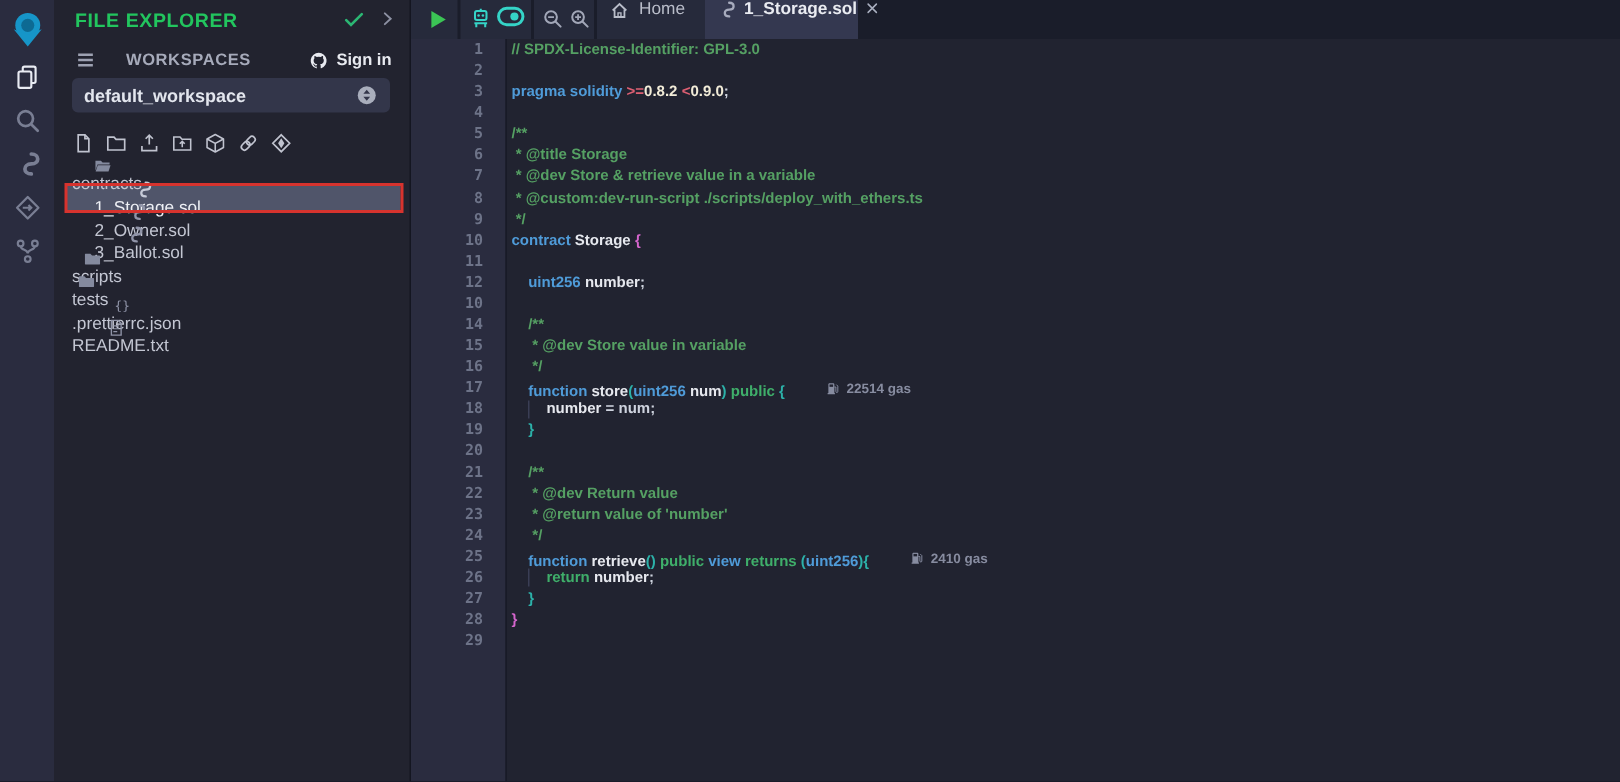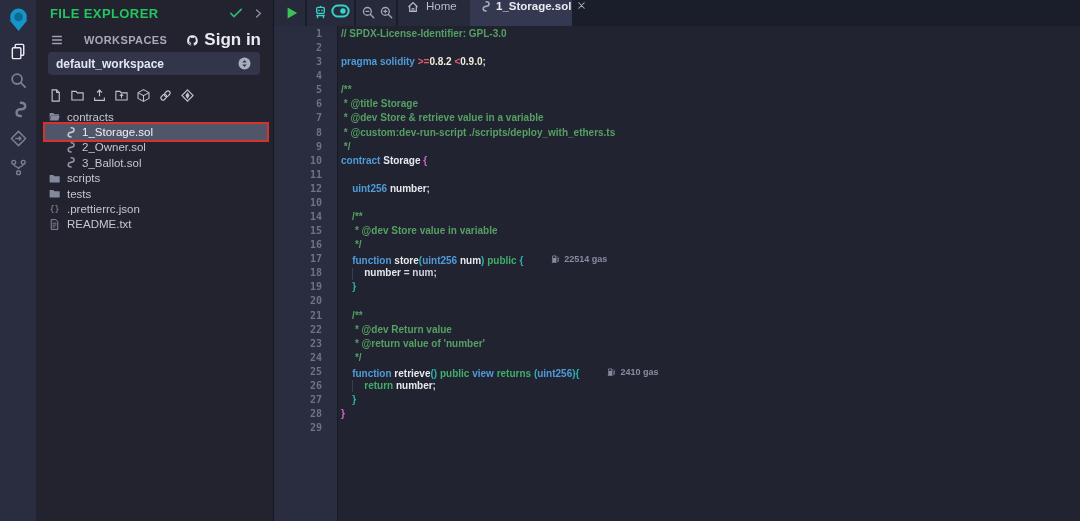--- a/index.html
+++ b/index.html
@@ -13,30 +13,30 @@
   .ab-logo{width:28px;height:28px;margin-top:5px;}
 
   
   .file-panel{position:absolute;left:36px;top:0;width:238px;height:100%;background:#22232f;
               border-right:1px solid #141621;box-sizing:border-box;}
   .fe-title{position:absolute;left:14px;top:6px;font-size:13px;font-weight:bold;color:#22c55e;letter-spacing:.4px;}
   .fe-check{position:absolute;left:192px;top:5px;}
   .fe-chev{position:absolute;left:216px;top:6px;}
   .ws-row{position:absolute;left:14px;right:12px;top:32px;height:16px;display:flex;align-items:center;}
   .ws-label{margin-left:20px;font-size:11px;font-weight:bold;color:#a6aaba;letter-spacing:.4px;}
-  .signin{margin-left:auto;display:flex;align-items:center;gap:5px;font-size:17px;font-weight:bold;color:#e8eaf0;cursor:pointer;}
+  .signin{margin-left:auto;display:flex;align-items:center;gap:5px;font-size:11px;font-weight:bold;color:#e8eaf0;cursor:pointer;}
   .ws-select{position:absolute;left:12px;right:13px;top:52px;height:23px;background:#33364a;border-radius:4px;
              display:flex;align-items:center;padding:0 8px;box-sizing:border-box;
              font-size:12px;font-weight:bold;color:#e3e6ee;cursor:pointer;}
   .ws-select .updown{margin-left:auto;display:inline-flex;}
   .fe-actions{position:absolute;left:12px;top:88px;display:flex;gap:7px;}
   .fe-actions span{width:15px;height:15px;display:inline-flex;cursor:pointer;}
   .fe-tree{position:absolute;left:0;right:0;top:109px;}
   .tree-row{position:relative;height:15.4px;display:flex;align-items:center;font-size:11.5px;color:#c3c6d2;cursor:pointer;}
-  .tree-row .ct{position:relative;z-index:1;display:flex;align-items:center;}
+  .tree-row .ct{position:relative;z-index:1;display:flex;align-items:center;flex-direction:column;}
   .tree-row .icon{width:13px;height:13px;margin-right:6px;display:inline-flex;}
   .row-bg{position:absolute;left:8px;right:6px;top:0;bottom:0;background:#50556a;}
   .red-box{position:absolute;left:7px;right:4px;top:-2px;bottom:-2px;border:2px solid #d7332e;z-index:2;}
   .tree-row.selected .label{color:#eef0f5;}
 
   
   .tabbar{position:absolute;left:274px;top:0;right:0;height:26px;background:#1a1d2a;}
   .tb-strip{position:absolute;left:0;top:0;width:298px;height:26px;background:#262a3b;}
   .tb-sep{position:absolute;top:0;width:2px;height:26px;background:#1a1d2a;z-index:2;}
   .tbi{position:absolute;display:inline-flex;z-index:1;cursor:pointer;}

